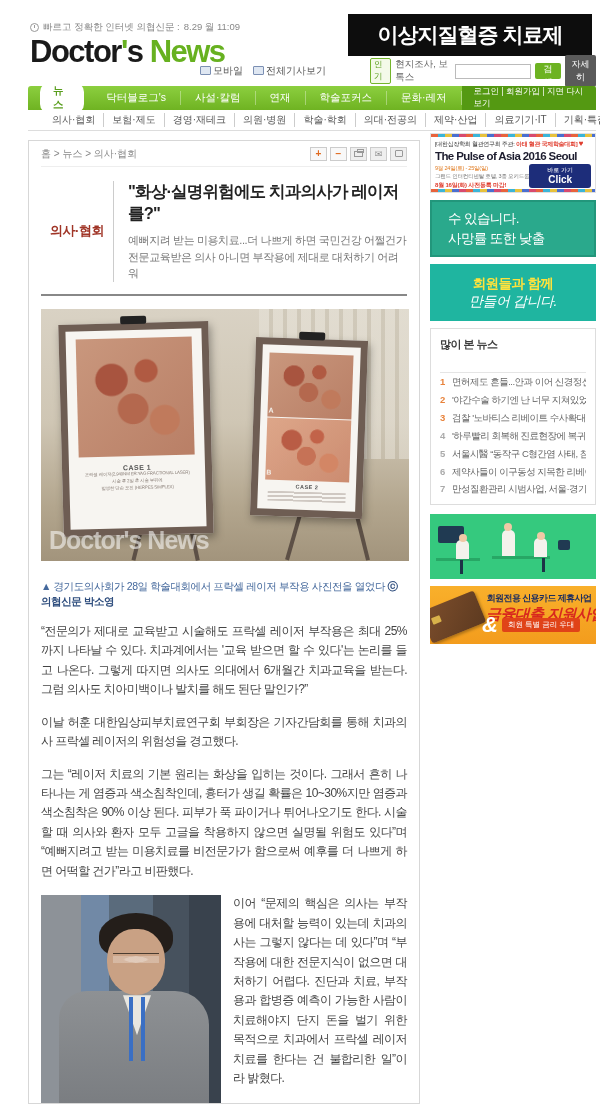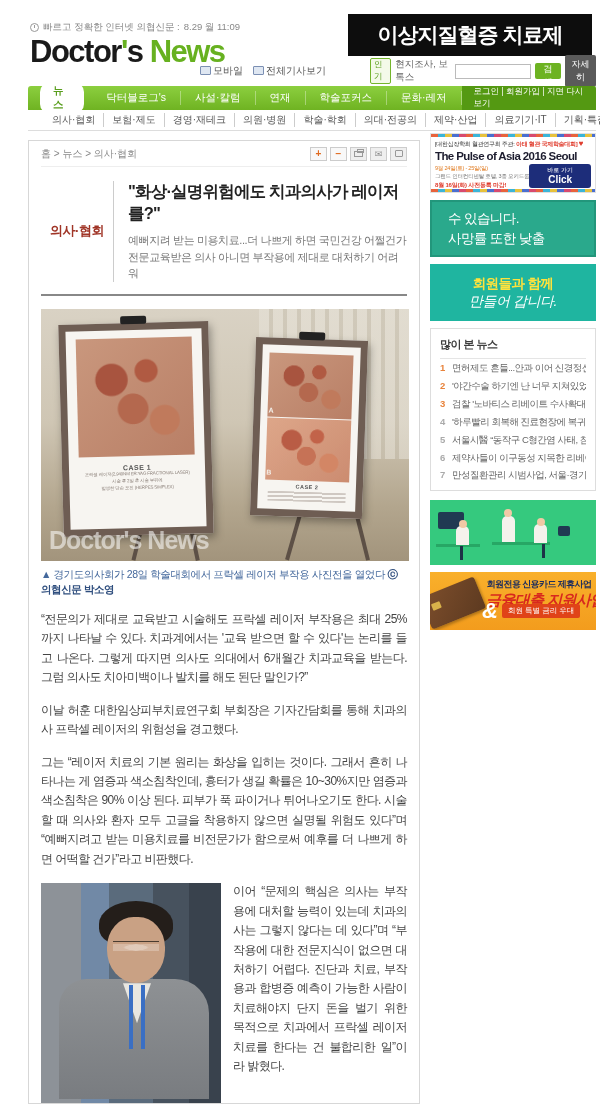--- a/index.html
+++ b/index.html
@@ -64,21 +64,21 @@
   .skin { margin:8px auto 0; width:86%; background:
       radial-gradient(circle at 30% 35%, #a8543f 0 14%, transparent 15%),
       radial-gradient(circle at 60% 28%, #b05a42 0 10%, transparent 11%),
       radial-gradient(circle at 48% 60%, #b4684e 0 16%, transparent 17%),
       radial-gradient(circle at 75% 70%, #c07a5c 0 12%, transparent 13%),
       linear-gradient(135deg,#c9977d,#b97f66);}
   .case-label { text-align:center; font-size:7px; font-weight:bold; color:#555; margin-top:8px; letter-spacing:.5px;}
   .poster-line { text-align:center; font-size:4.5px; color:#8a7f78; line-height:1.5; letter-spacing:-0.2px;}
   .mark { position:absolute; color:#f4f0ea; font-size:7px; font-weight:bold;}
   #wm1, #wm2 { position:absolute; left:8px; bottom:6px; font-size:25px; font-weight:bold; color:rgba(255,255,255,.55); letter-spacing:-1px;}
-  .caption { font-size:10.5px; color:#44689c; letter-spacing:-0.4px; line-height:1.45; margin-top:6px;}
+  .caption { font-size:10.5px; color:#44689c; letter-spacing:-0.4px; line-height:1.45; margin-top:18px;}
   .caption b { color:#2f4e7e; }
 
   
   .para { font-size:12px; color:#444; line-height:1.62; letter-spacing:-0.55px; text-align:justify; margin-top:13px;}
   #photo2-wrap { float:left; width:180px; margin:14px 12px 4px 0;}
   #photo2 { position:relative; width:180px; height:250px; overflow:hidden;
     background:linear-gradient(90deg,#8d9298 0 22%,#7189a6 22% 38%,#5a6b7c 38% 62%,#47525e 62% 82%,#39424d 82%);}
   #photo2 .hair { position:absolute; left:58px; top:18px; width:74px; height:46px; background:#241e1a; border-radius:50% 50% 40% 40%;}
   #photo2 .face { position:absolute; left:66px; top:34px; width:58px; height:66px; background:#c9a184; border-radius:46% 46% 50% 50%;}
   #photo2 .glasses { position:absolute; left:72px; top:58px; width:46px; height:12px;
@@ -108,21 +108,21 @@
   #pulse-btn { margin-left:auto; background:#1d2d7a; color:#fff; width:62px; height:24px; border-radius:3px;
     display:flex; flex-direction:column; align-items:center; justify-content:center; line-height:1.1; cursor:pointer;}
   #pulse-btn .s1{font-size:6px;} #pulse-btn .s2{font-size:10px; font-weight:bold;}
   .teal-ad { height:57px; display:flex; flex-direction:column; justify-content:center; padding-left:16px; cursor:pointer;}
   #teal1 { background:#2aa98c; border:2px solid #22967b;}
   #teal1 .t { font-size:13.5px; color:#fff; letter-spacing:-0.6px; line-height:1.45;}
   #teal2 { background:#1fb5a0; align-items:center; padding-left:0;}
   #teal2 .y { font-size:13.5px; font-weight:bold; color:#ffe23c; letter-spacing:-0.6px;}
   #teal2 .w { font-size:14px; color:#fff; font-style:italic; letter-spacing:-0.5px;}
   #popular { border:1px solid #ddd; background:#fff; padding:8px 9px 6px;}
-  #popular-title { font-size:11px; font-weight:bold; color:#3d3d3d; padding-bottom:6px; border-bottom:1px solid #e5e5e5; letter-spacing:-0.5px;}
+  #popular-title { font-size:11px; font-weight:bold; color:#3d3d3d; padding-bottom:20px; border-bottom:1px solid #e5e5e5; letter-spacing:-0.5px;}
   .pop-item { display:flex; gap:5px; font-size:9.5px; color:#666; letter-spacing:-0.5px; line-height:1.0;
     padding:4.2px 0; white-space:nowrap; overflow:hidden; cursor:pointer;}
   .pop-rank { font-weight:bold; color:#aaa; width:7px; flex:none;}
   .pop-rank.hot { color:#e8833c; }
   #ad-green { position:relative; height:65px; background:#35c97e; overflow:hidden; cursor:pointer;}
   .g-desk { position:absolute; height:3px; background:#27a765;}
   .g-monitor { position:absolute; width:26px; height:17px; background:#203a52; border-radius:2px;}
   .g-fig { position:absolute; width:13px; height:19px; background:#f4f2ec; border-radius:5px 5px 0 0;}
   .g-head { position:absolute; width:8px; height:8px; background:#f0c9a6; border-radius:50%;}
   .g-chair { position:absolute; width:3px; height:14px; background:#1d3247;}

